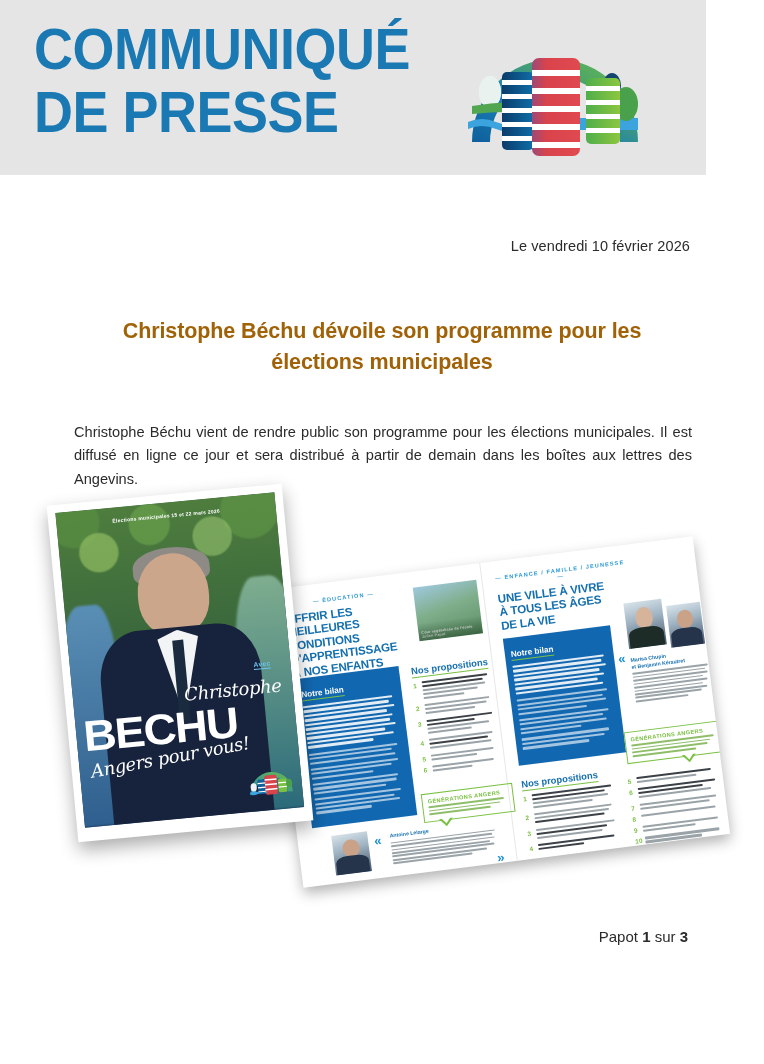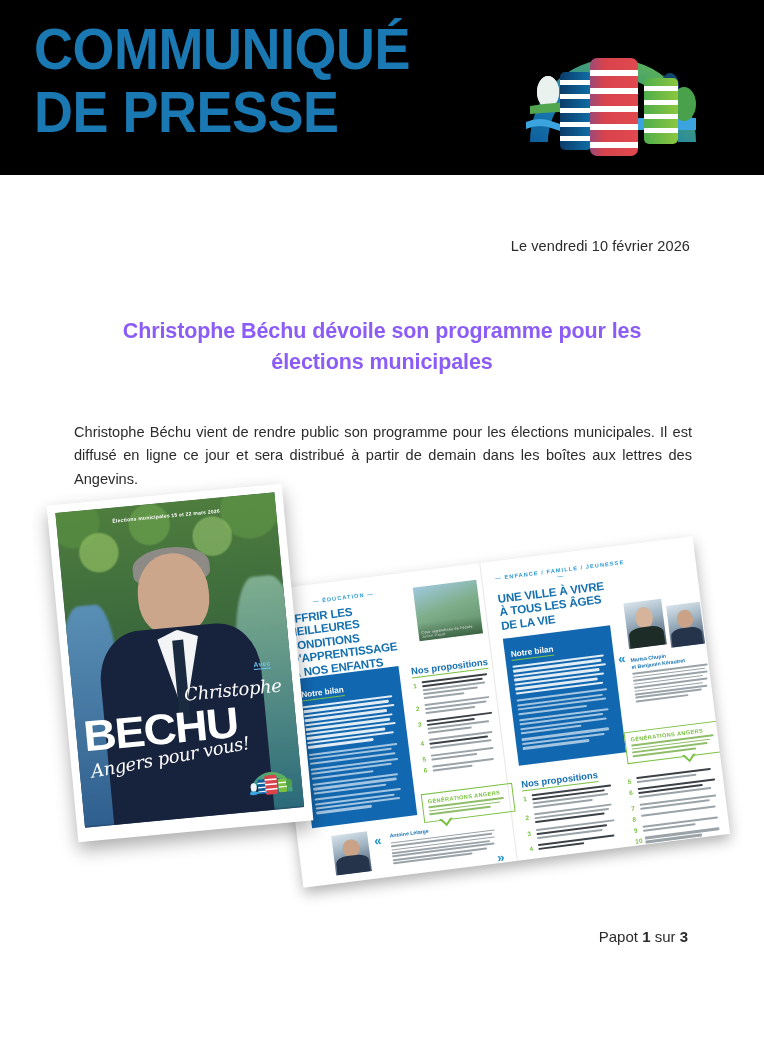--- a/index.html
+++ b/index.html
@@ -13,23 +13,23 @@
     position: relative;
     overflow: hidden;
     font-family: "Liberation Sans", sans-serif;
     color: #231f20;
   }
 
   
   .header-band {
     position: absolute;
     left: 0; top: 0;
-    width: 764px;
+    width: 706px;
     height: 175px;
-    background: #000000;
+    background: #e5e5e5;
   }
   .header-title {
     position: absolute;
     left: 34px;
     top: 18px;
     width: 440px;
     color: #1a78b2;
     font-family: "Liberation Sans Narrow", "Liberation Sans", sans-serif;
     font-weight: 700;
     font-size: 58px;
@@ -64,21 +64,21 @@
   
   .headline {
     position: absolute;
     left: 96px;
     top: 302px;
     width: 572px;
     text-align: center;
     font-size: 21.5px;
     font-weight: 700;
     line-height: 1.42;
-    color: #8b5cf6;
+    color: #a16207;
     letter-spacing: -0.1px;
   }
 
   
   .intro {
     position: absolute;
     left: 74px;
     top: 406px;
     width: 618px;
     text-align: justify;

